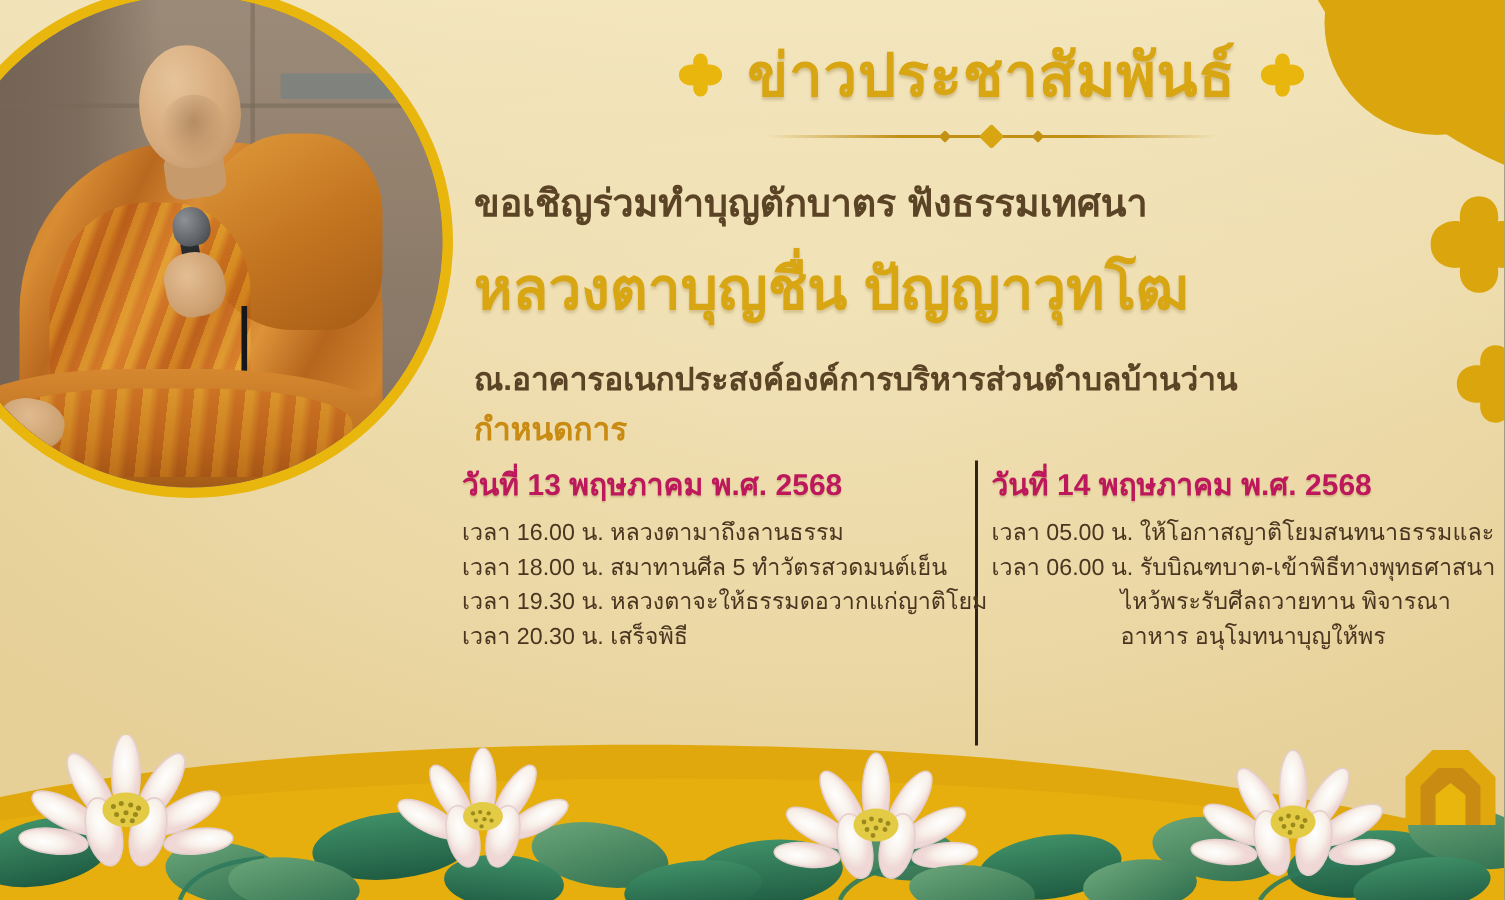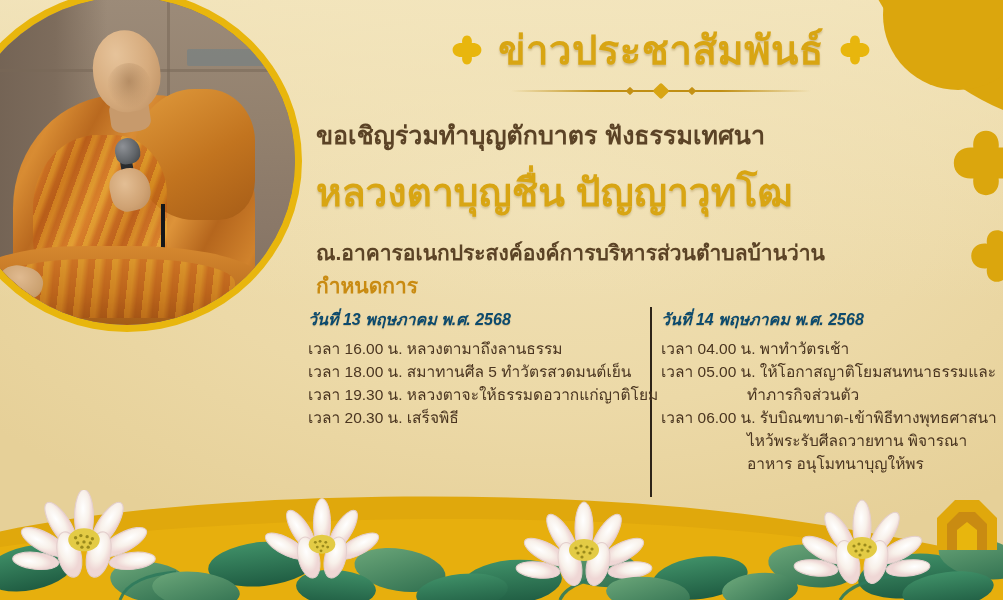--- a/index.html
+++ b/index.html
@@ -357,27 +357,26 @@
   .col-right { width: 340px; padding-left: 11px; }
   .divider {
     position: absolute;
     left: 350px;
     top: 0;
     width: 2px;
     height: 190px;
     background: #2d2318;
   }
   .day-head {
-    font-size: 16px;
+    font-size: 20px;
     font-weight: bold;
-    color: #0c4a6e;
+    color: #be185d;
     margin-bottom: 6px;
     text-shadow: 0 1px 1px rgba(120,85,10,0.22);
     white-space: nowrap;
-    font-style: italic;
   }
   .col-left .day-head { padding-left: 8px; }
   .evt {
     font-size: 15.5px;
     color: #4a3520;
     line-height: 1.48;
     white-space: nowrap;
   }
   .col-left .evt { padding-left: 8px; }
   .evt-cont {
@@ -487,23 +486,21 @@
     <div class="col col-left">
       <div class="day-head">วันที่ 13 พฤษภาคม พ.ศ. 2568</div>
       <div class="evt">เวลา 16.00 น. หลวงตามาถึงลานธรรม</div>
       <div class="evt">เวลา 18.00 น. สมาทานศีล 5 ทำวัตรสวดมนต์เย็น</div>
       <div class="evt">เวลา 19.30 น. หลวงตาจะให้ธรรมดอวากแก่ญาติโยม</div>
       <div class="evt">เวลา 20.30 น. เสร็จพิธี</div>
     </div>
 
     <div class="col col-right">
       <div class="day-head">วันที่ 14 พฤษภาคม พ.ศ. 2568</div>
-      <div class="evt">เวลา 04.00 น. พาทำวัตรเช้า</div>
       <div class="evt">เวลา 05.00 น. ให้โอกาสญาติโยมสนทนาธรรมและ</div>
-      <div class="evt-cont">ทำภารกิจส่วนตัว</div>
       <div class="evt">เวลา 06.00 น. รับบิณฑบาต-เข้าพิธีทางพุทธศาสนา</div>
       <div class="evt-cont">ไหว้พระรับศีลถวายทาน พิจารณา</div>
       <div class="evt-cont">อาหาร อนุโมทนาบุญให้พร</div>
     </div>
   </div>
 
   <div class="lotus-band">
     <svg width="1003" height="110" viewBox="0 0 1003 110">
       <defs>
         <radialGradient id="petalG" cx="45%" cy="35%">

